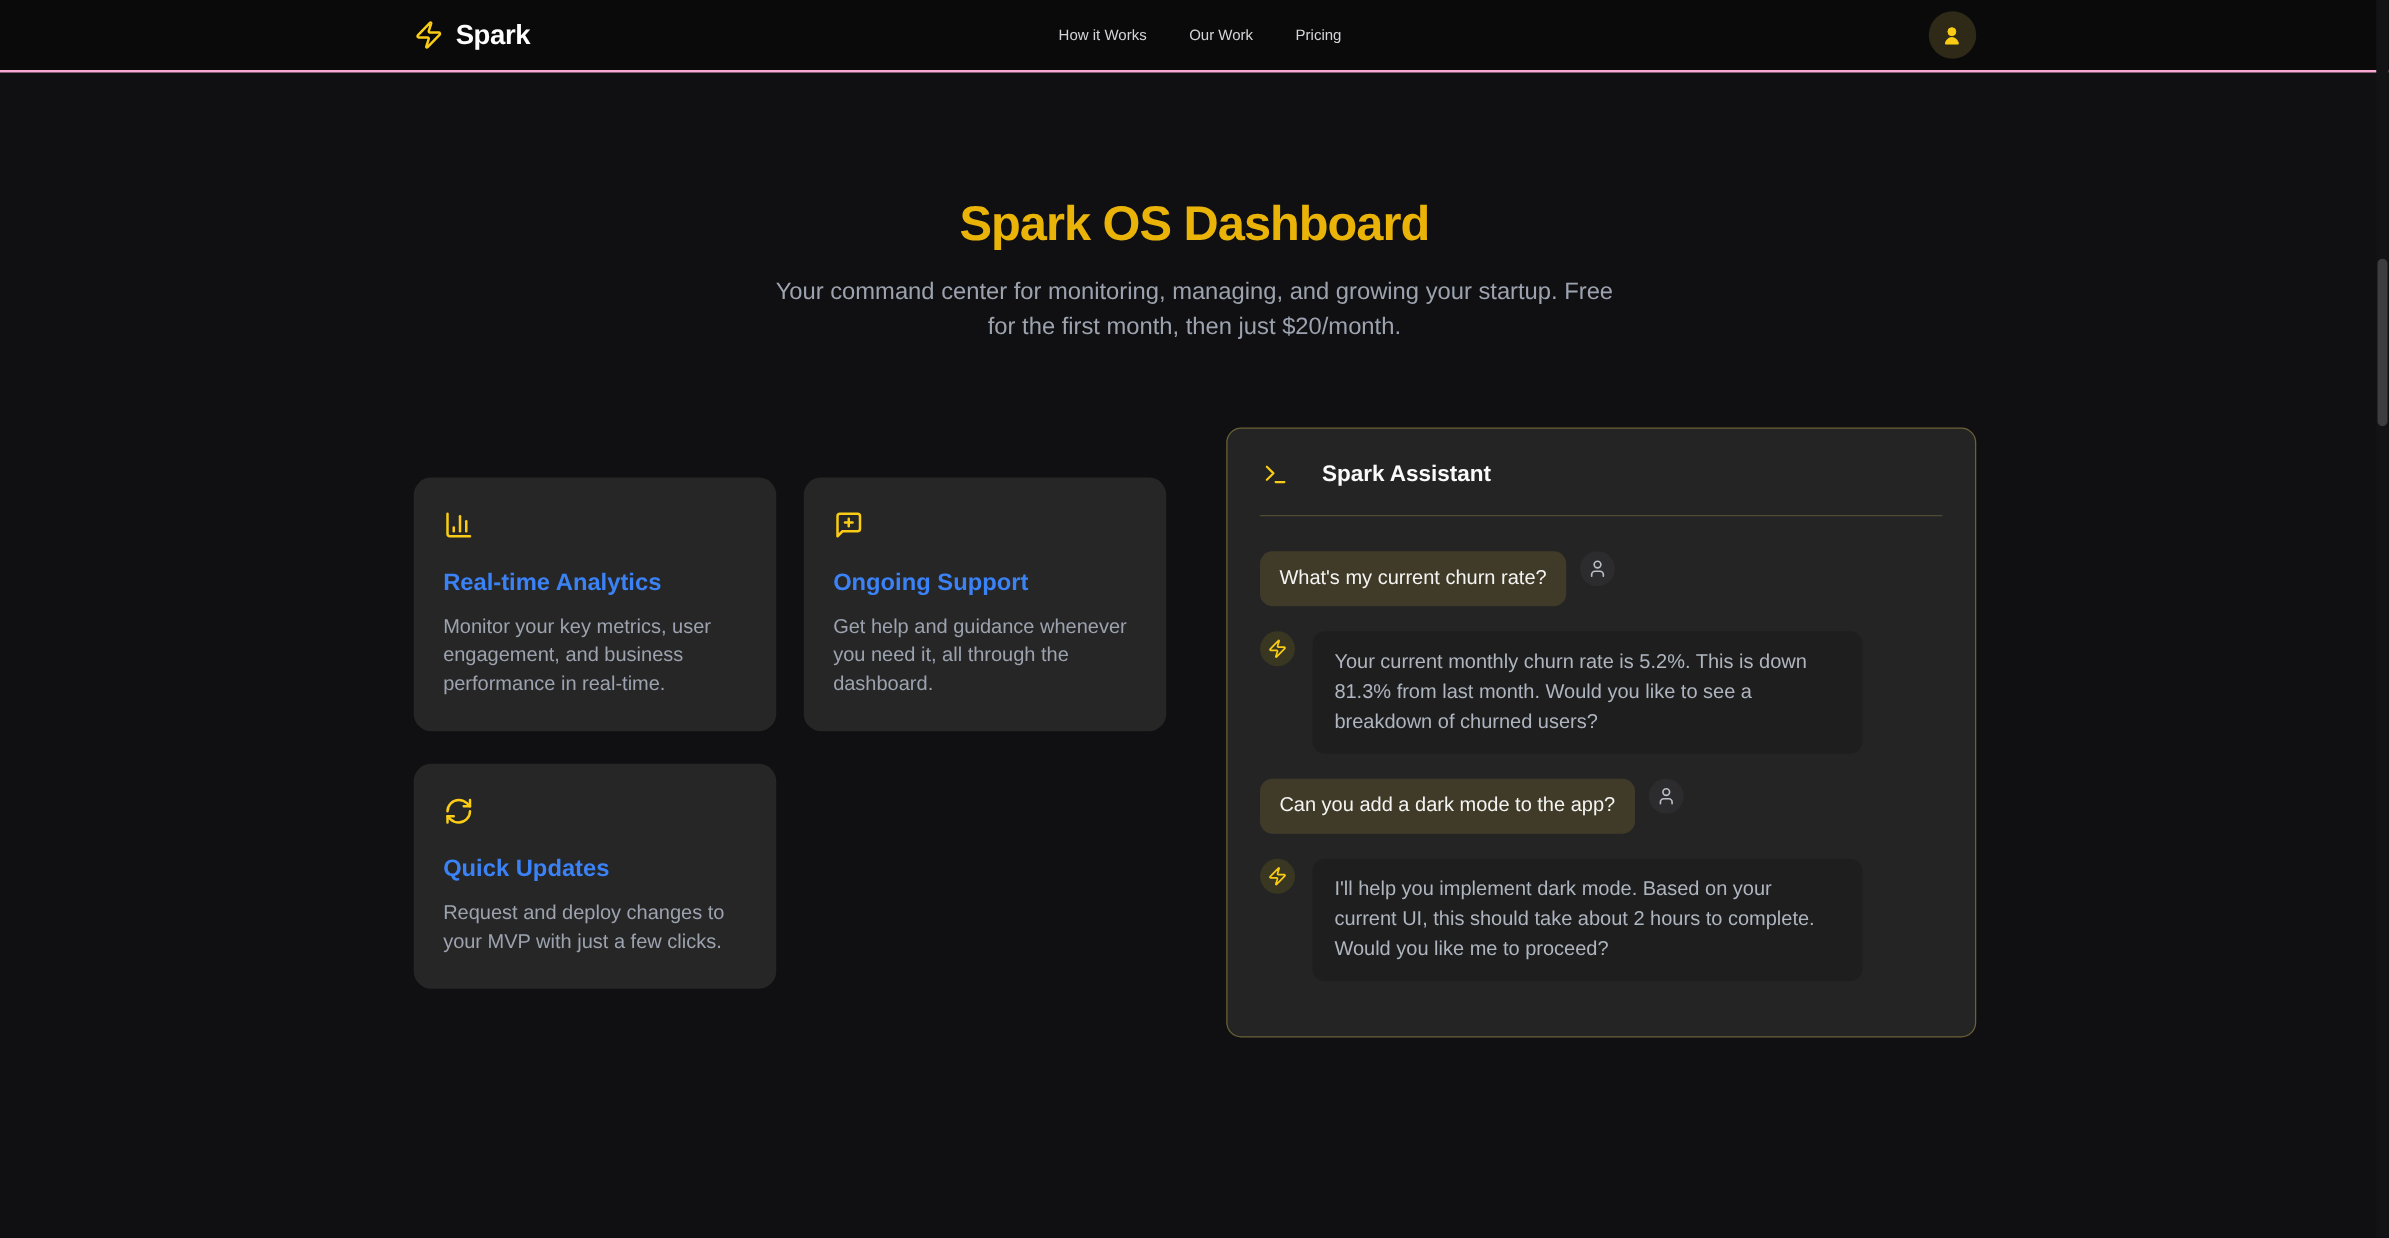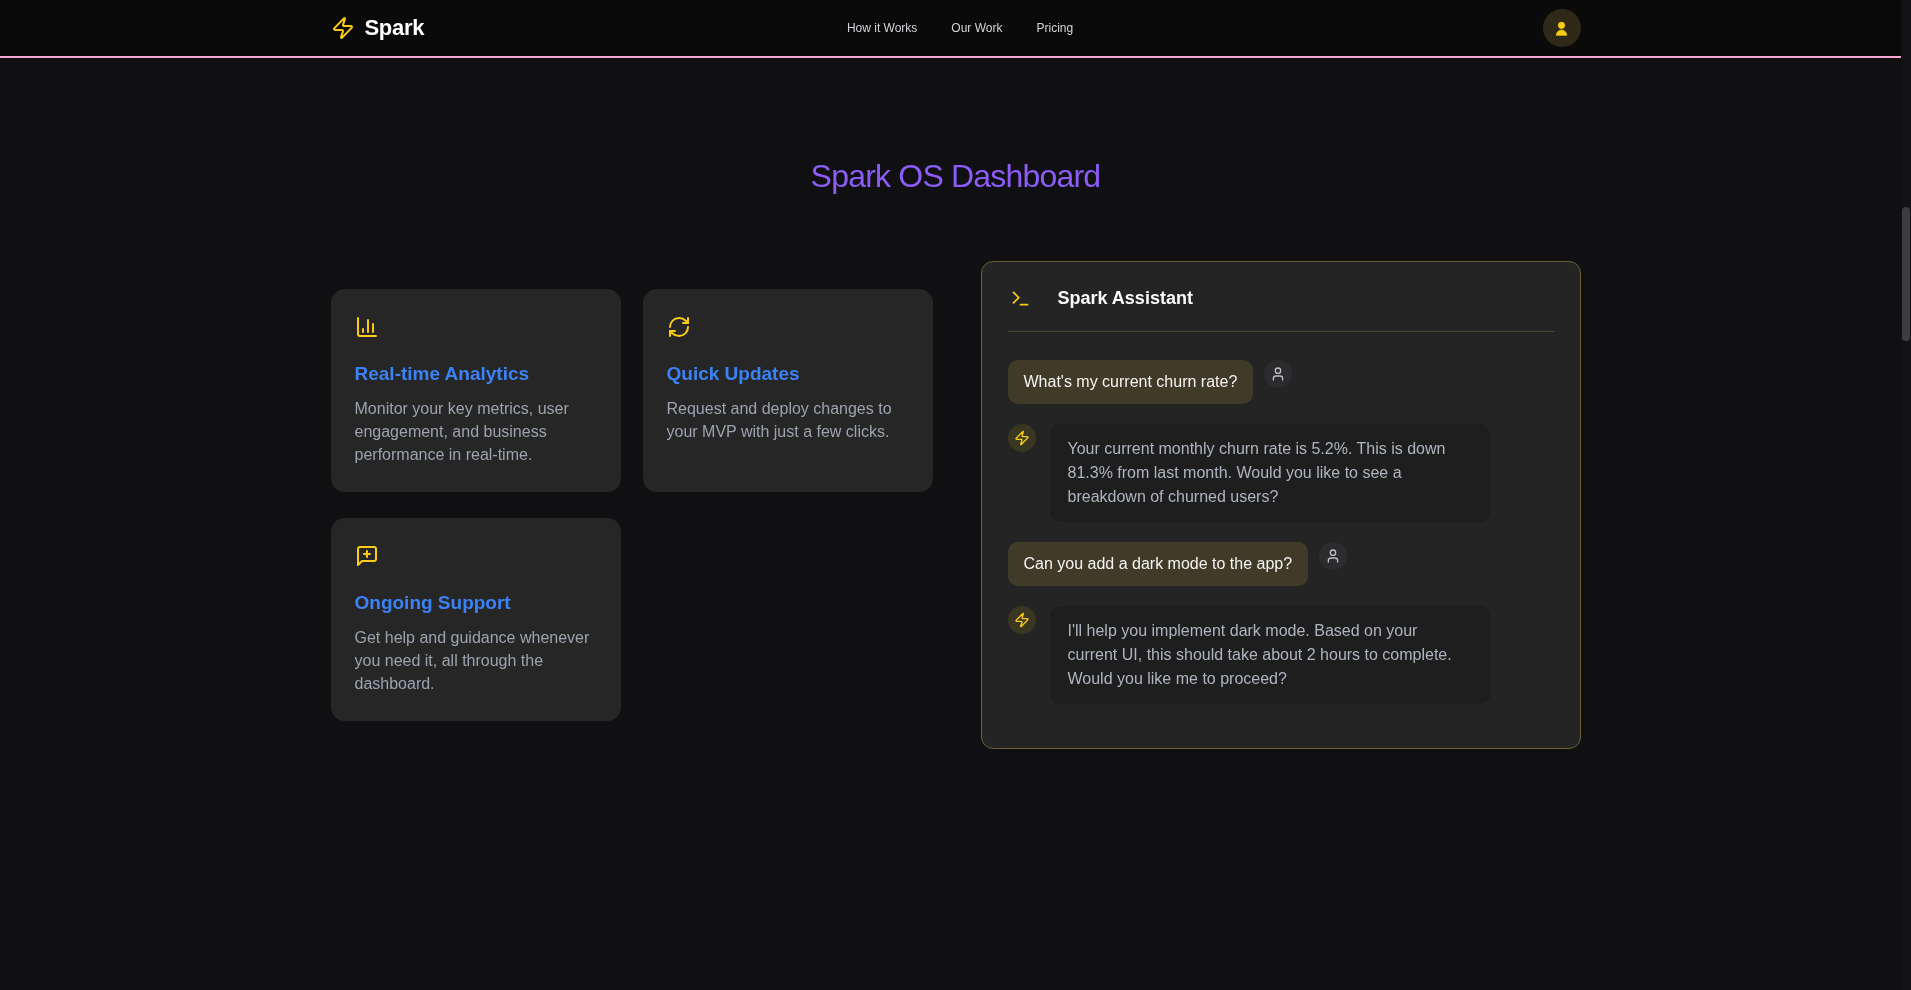--- a/index.html
+++ b/index.html
@@ -41,21 +41,21 @@
   }
   .nav-link{font-size:12px;color:#d4d4d8;cursor:pointer;text-decoration:none;}
   .avatar-btn{
     width:38px;height:38px;border-radius:50%;
     background:#2e2a17;border:none;cursor:pointer;
     display:flex;align-items:center;justify-content:center;
   }
   .avatar-btn svg{width:19px;height:19px;color:var(--accent);}
   
   .hero{text-align:center;margin-top:100px;}
-  .hero-title{font-size:32px;font-weight:400;color:#8b5cf6;letter-spacing:-0.8px;}
+  .hero-title{font-size:39px;font-weight:700;color:#eab308;letter-spacing:-0.8px;}
   .hero-sub{
     width:680px;margin:18px auto 0;
     font-size:19px;line-height:28px;color:var(--muted);
   }
   
   .main-row{
     width:1250px;margin:66px auto 0;
     display:flex;gap:48px;align-items:center;
   }
   
@@ -137,57 +137,58 @@
       <svg viewBox="0 0 24 24" fill="currentColor" stroke="currentColor" stroke-width="1" stroke-linejoin="round">
           <circle cx="12" cy="8" r="4"></circle>
           <path d="M5.5 20.5a6.5 6.5 0 0 1 13 0Z"></path>
         </svg>
     </button>
   </div>
 </header>
 
 <section class="hero">
   <h1 class="hero-title">Spark OS Dashboard</h1>
+  <p class="hero-sub">Your command center for monitoring, managing, and growing your startup. Free for the first month, then just $20/month.</p>
 </section>
 
 <div class="main-row">
 
   <div class="features">
 
     <div class="card">
       <svg class="card-icon" viewBox="0 0 24 24" fill="none" stroke="currentColor" stroke-width="2" stroke-linecap="round" stroke-linejoin="round">
           <path d="M3 3v16a2 2 0 0 0 2 2h16"></path>
           <path d="M8 17v-3"></path>
           <path d="M13 17V5"></path>
           <path d="M18 17V9"></path>
         </svg>
       <h3 class="card-title">Real-time Analytics</h3>
       <p class="card-desc">Monitor your key metrics, user engagement, and business performance in real-time.</p>
     </div>
 
 
     <div class="card">
       <svg class="card-icon" viewBox="0 0 24 24" fill="none" stroke="currentColor" stroke-width="2" stroke-linecap="round" stroke-linejoin="round">
+          <path d="M21 15a2 2 0 0 1-2 2H7l-4 4V5a2 2 0 0 1 2-2h14a2 2 0 0 1 2 2z"></path>
+          <path d="M12 7v6"></path>
+          <path d="M9 10h6"></path>
+        </svg>
+      <h3 class="card-title">Ongoing Support</h3>
+      <p class="card-desc">Get help and guidance whenever you need it, all through the dashboard.</p>
+    </div>
+
+    <div class="card">
+      <svg class="card-icon" viewBox="0 0 24 24" fill="none" stroke="currentColor" stroke-width="2" stroke-linecap="round" stroke-linejoin="round">
           <path d="M3 12a9 9 0 0 1 9-9 9.75 9.75 0 0 1 6.74 2.74L21 8"></path>
           <path d="M21 3v5h-5"></path>
           <path d="M21 12a9 9 0 0 1-9 9 9.75 9.75 0 0 1-6.74-2.74L3 16"></path>
           <path d="M8 16H3v5"></path>
         </svg>
       <h3 class="card-title">Quick Updates</h3>
       <p class="card-desc">Request and deploy changes to your MVP with just a few clicks.</p>
-    </div>
-
-    <div class="card">
-      <svg class="card-icon" viewBox="0 0 24 24" fill="none" stroke="currentColor" stroke-width="2" stroke-linecap="round" stroke-linejoin="round">
-          <path d="M21 15a2 2 0 0 1-2 2H7l-4 4V5a2 2 0 0 1 2-2h14a2 2 0 0 1 2 2z"></path>
-          <path d="M12 7v6"></path>
-          <path d="M9 10h6"></path>
-        </svg>
-      <h3 class="card-title">Ongoing Support</h3>
-      <p class="card-desc">Get help and guidance whenever you need it, all through the dashboard.</p>
     </div>
 
   </div>
 
   <div class="panel">
     <div class="panel-header">
       <svg viewBox="0 0 24 24" fill="none" stroke="currentColor" stroke-width="2" stroke-linecap="round" stroke-linejoin="round">
           <polyline points="4 17 10 11 4 5"></polyline>
           <line x1="12" x2="20" y1="19" y2="19"></line>
         </svg>

